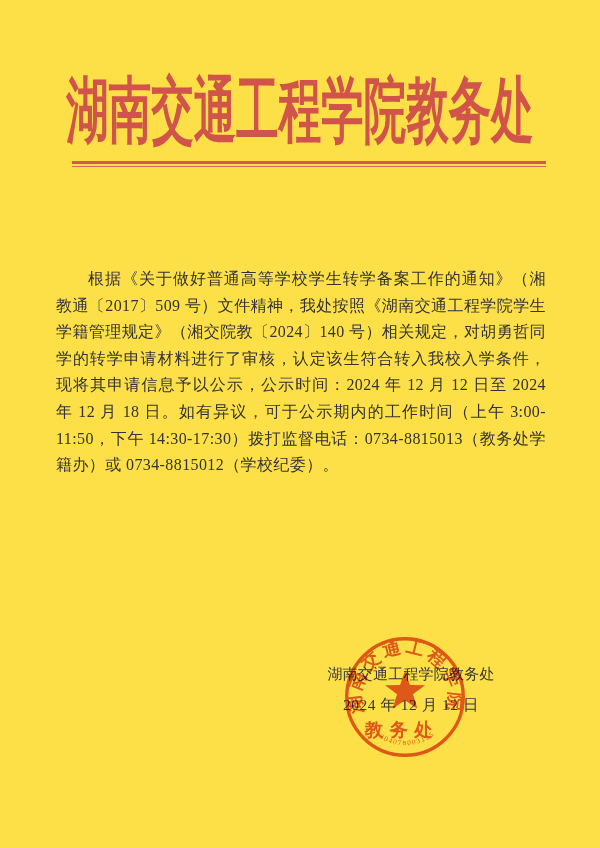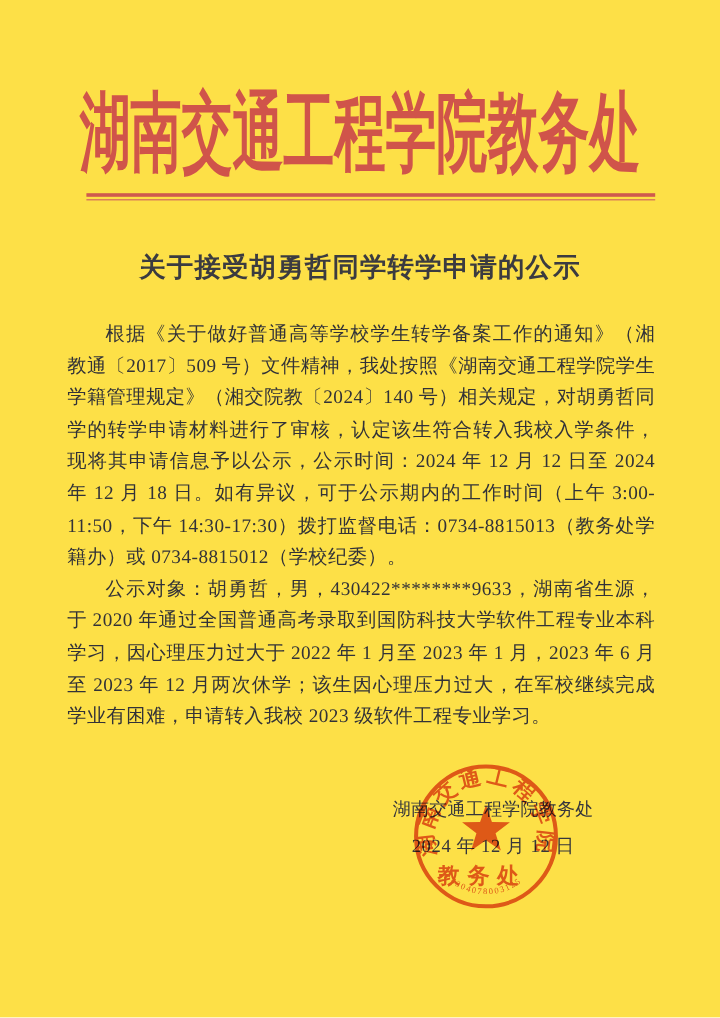--- a/index.html
+++ b/index.html
@@ -129,25 +129,23 @@
 <body>
 
 <div class="page">
 
   <div class="masthead">
     <span class="masthead-text">湖南交通工程学院教务处</span>
   </div>
   <div class="masthead-rule-thick"></div>
   <div class="masthead-rule-thin"></div>
 
-  <div class="doc-title">关于接受胡勇哲同学转学申请的公示</div>
 
   <div class="doc-body">
     <p>根据《关于做好普通高等学校学生转学备案工作的通知》（湘教通〔2017〕509 号）文件精神，我处按照《湖南交通工程学院学生学籍管理规定》（湘交院教〔2024〕140 号）相关规定，对胡勇哲同学的转学申请材料进行了审核，认定该生符合转入我校入学条件，现将其申请信息予以公示，公示时间：2024 年 12 月 12 日至 2024 年 12 月 18 日。如有异议，可于公示期内的工作时间（上午 3:00-11:50，下午 14:30-17:30）拨打监督电话：0734-8815013（教务处学籍办）或 0734-8815012（学校纪委）。</p>
-    <p>公示对象：胡勇哲，男，430422********9633，湖南省生源，于 2020 年通过全国普通高考录取到国防科技大学软件工程专业本科学习，因心理压力过大于 2022 年 1 月至 2023 年 1 月，2023 年 6 月至 2023 年 12 月两次休学；该生因心理压力过大，在军校继续完成学业有困难，申请转入我校 2023 级软件工程专业学习。</p>
   </div>
 
   <div class="sign-block">
     <div class="sign-org">湖南交通工程学院教务处</div>
     <div class="sign-date">2024 年 12 月 12 日</div>
   </div>
 
   <svg class="seal" viewBox="0 0 120 120" xmlns="http://www.w3.org/2000/svg">
     <defs>
       <path id="ringArc" d="M 20.5,74.4 A 42,42 0 1 1 99.5,74.4" fill="none"></path>

